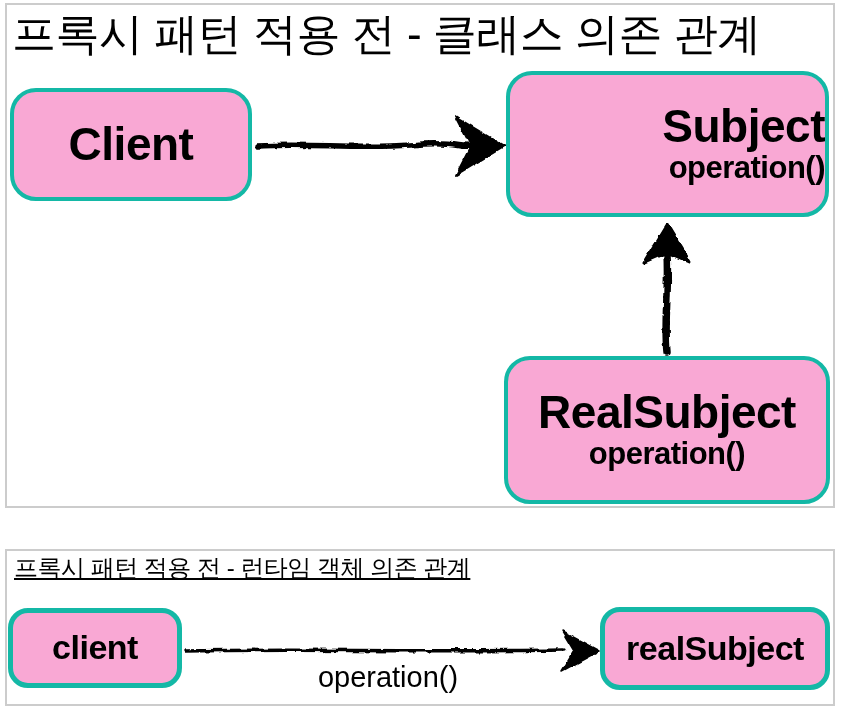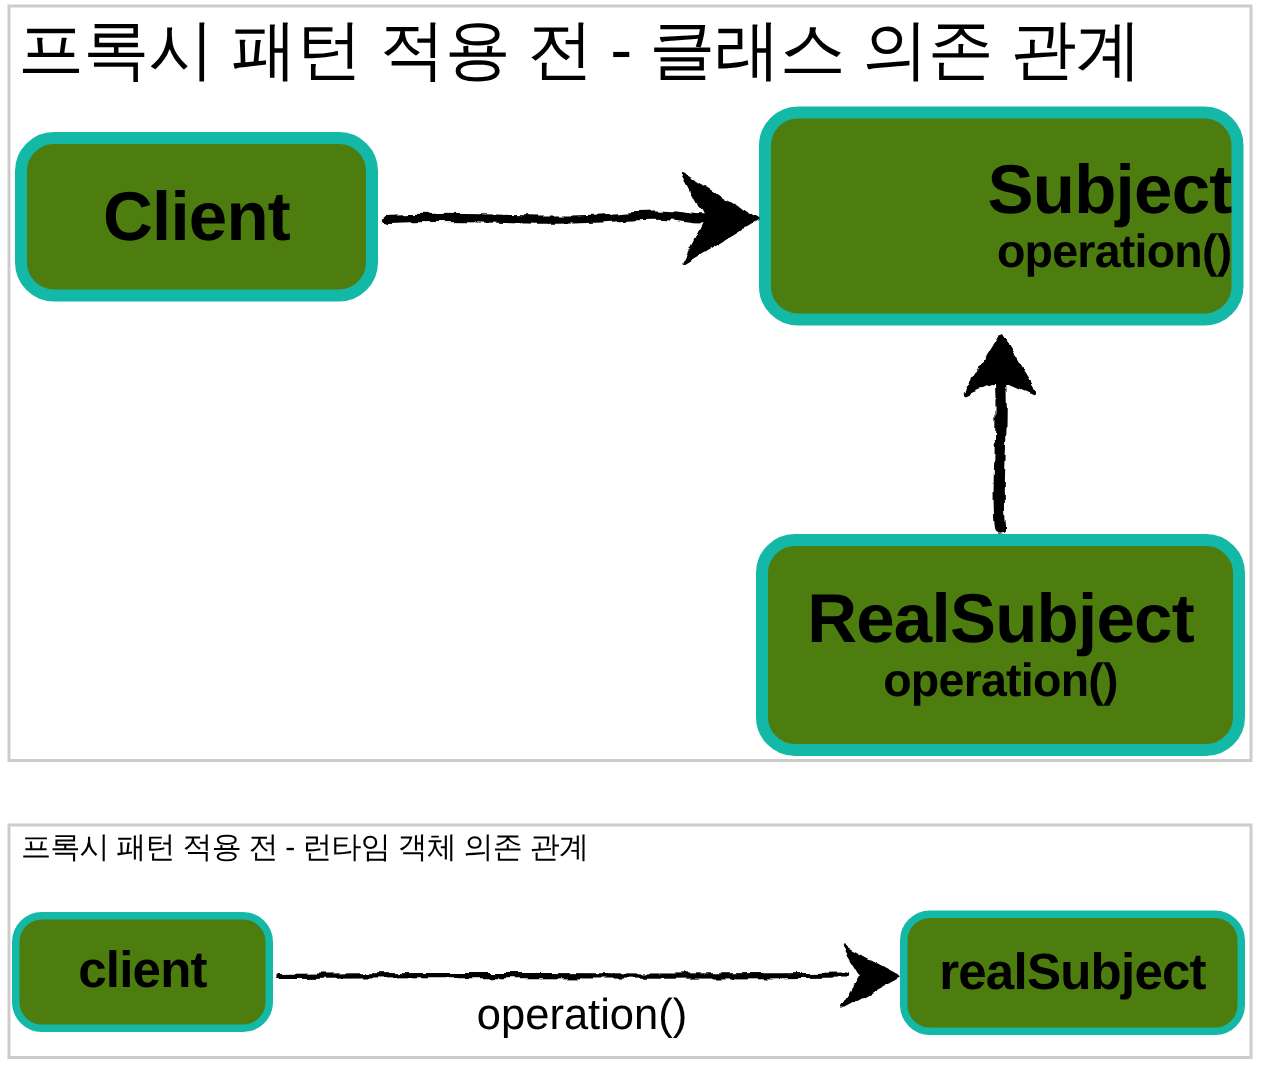--- a/index.html
+++ b/index.html
@@ -35,27 +35,28 @@
     white-space: nowrap;
     letter-spacing: -0.5px;
   }
   .title-top {
     left: 5px; top: 1px;
     font-size: 44px;
     line-height: 1.25;
   }
   .title-bottom {
     left: 7px; top: 2px;
-    font-size: 20px;
+    font-size: 24px;
     line-height: 1.25;
+    text-decoration: underline;
   }
   .node {
     position: absolute;
-    background: #4d7c0f;
-    border: 8px solid #14b8a6;
+    background: #f9a8d4;
+    border: 4px solid #14b8a6;
     border-radius: 26px;
     display: flex;
     flex-direction: column;
     align-items: center;
     justify-content: center;
     text-align: center;
   }
   .node .node-label {
     font-weight: 700;
     font-size: 46px;

